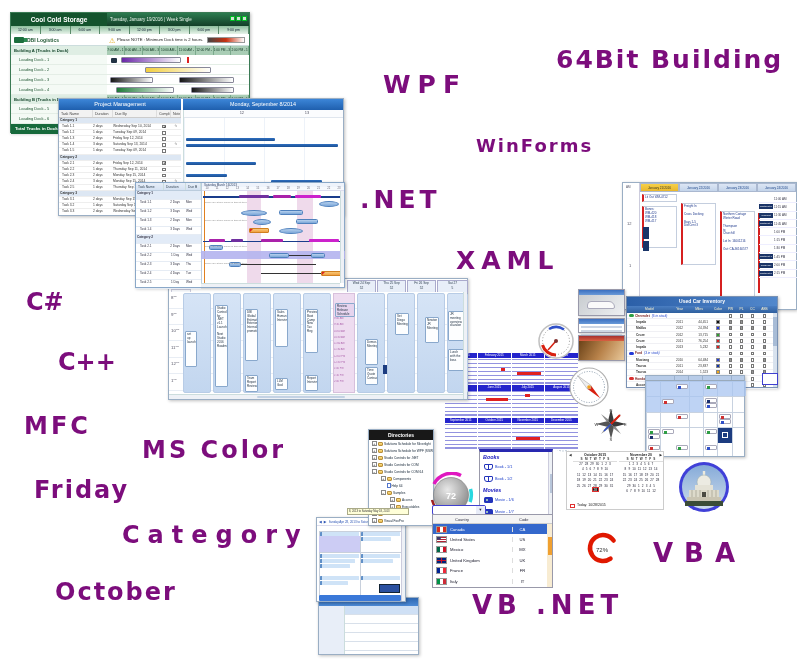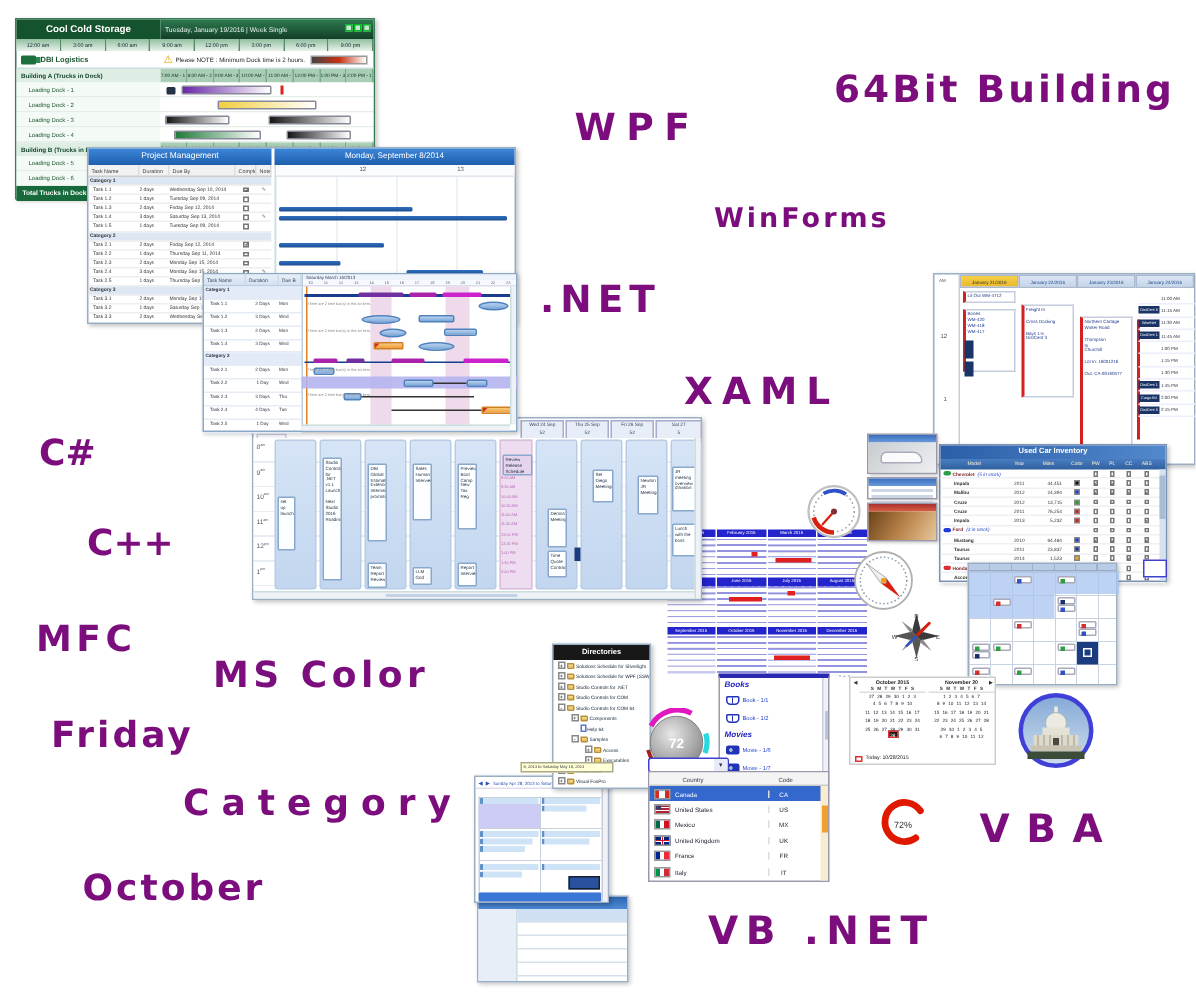--- a/index.html
+++ b/index.html
@@ -14,21 +14,21 @@
 .l3{left:360px;top:185px;font-size:25px;letter-spacing:4px}
 .l4{left:456px;top:246px;font-size:25px;letter-spacing:6px}
 .l5{left:26px;top:288px;font-size:24px}
 .l6{left:58px;top:348px;font-size:24px}
 .l7{left:24px;top:412px;font-size:24px;letter-spacing:3px}
 .l8{left:142px;top:436px;font-size:24px;letter-spacing:3px}
 .l9{left:34px;top:476px;font-size:24px;letter-spacing:2px}
 .l10{left:122px;top:521px;font-size:24px;letter-spacing:8px}
 .l11{left:55px;top:578px;font-size:24px;letter-spacing:2px}
 .l12{left:653px;top:538px;font-size:26px;letter-spacing:11px}
-.l13{left:472px;top:606px;font-size:26px;letter-spacing:5px}
+.l13{left:472px;top:590px;font-size:26px;letter-spacing:5px}
 
 #cool{left:10px;top:12px;width:240px;height:121px;z-index:1;border-color:#3a7a54}
 #cool .hd{display:flex;height:13px}
 #cool .ttl{width:96px;background:#14532d;color:#fff;font-size:6.5px;font-weight:700;text-align:center;line-height:13px}
 #cool .cap{flex:1;background:linear-gradient(#2c7a4f,#133f28);color:#e8f4ea;font-size:4.5px;line-height:13px;padding-left:3px;position:relative}
 #cool .wb{position:absolute;top:3px;width:5px;height:5px;background:#cfe3d4;border:1px solid #0b2;display:inline-block}
 #cool .times{display:flex;height:8px}
 #cool .times span{flex:1;background:linear-gradient(#8fbf9f,#e8f3ea);border-right:1px solid #5a8a6a;font-size:3.6px;color:#123;text-align:center;line-height:8px;overflow:hidden}
 #cool .info{display:flex;height:12px;border-bottom:1px solid #cdd}
 #cool .logo{width:96px;font-size:5px;color:#1e5631;font-weight:700;line-height:12px;padding-left:16px;position:relative}

